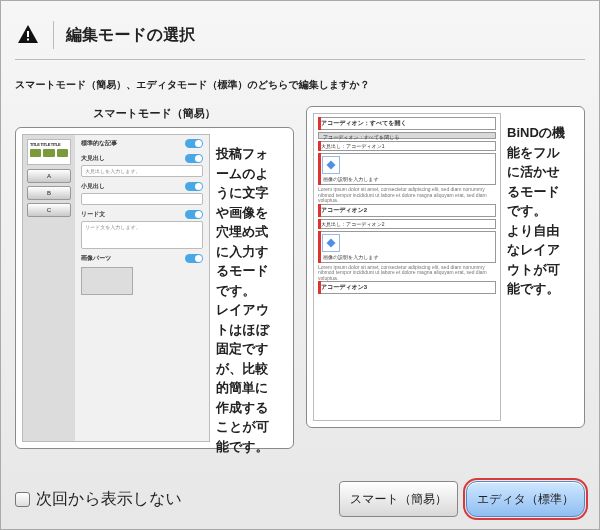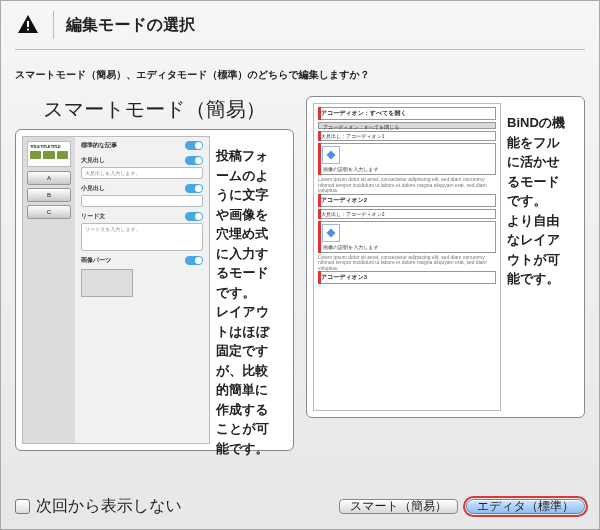--- a/index.html
+++ b/index.html
@@ -15,21 +15,21 @@
     background: linear-gradient(#f6f6f6, #e7e7e7);
     border: 1px solid #aaa;
     width: 600px;
     height: 530px;
     position: relative;
     padding: 0 14px;
   }
   .titlebar {
     display: flex;
     align-items: center;
-    padding: 10px 0 10px 0;
+    padding: 20px 0 10px 0;
     border-bottom: 1px solid #bbb;
     gap: 12px;
   }
   .warn-icon {
     width: 26px; height: 26px;
     display:flex;align-items:center;justify-content:center;
     font-size: 22px;
     font-weight: bold;
   }
   .title { font-size: 16px; font-weight: bold; }
@@ -45,21 +45,21 @@
     display:flex;
     gap: 12px;
     justify-content: space-between;
   }
   .mode-col {
     flex: 1 1 0;
     display:flex;
     flex-direction:column;
     align-items:center;
   }
-  .mode-title { font-size: 20px; font-weight: normal; margin-bottom: 6px; white-space: nowrap; }
+  .mode-title { font-size: 11px; font-weight: bold; margin-bottom: 6px; white-space: nowrap; }
   .panel {
     border: 1px solid #8a8a8a;
     border-radius: 6px;
     background: #fff;
     width: 100%;
     height: 322px;
     padding: 6px;
     display:flex;
     flex-direction: row;
   }
@@ -110,21 +110,21 @@
     position:absolute;
     left:14px; right:14px; bottom:12px;
     display:flex;
     justify-content:space-between;
     align-items:center;
   }
   .chk-wrap{display:flex;align-items:center;gap:6px;font-size:16px;}
   .chk{width:15px;height:15px;border:1px solid #777;border-radius:3px;background:linear-gradient(#fff,#ddd);}
   .btns{display:flex;gap:8px;}
   .btn{
-    min-width:106px;height:15px;
+    min-width:106px;height:36px;
     border:1px solid #888;border-radius:4px;
     background:linear-gradient(#ffffff,#d8d8d8);
     font-size:12px;
     display:flex;align-items:center;justify-content:center;
     padding:0 10px;
     box-shadow: inset 0 1px 0 #fff;
   }
   .btn.primary{
     background:linear-gradient(#cfe7ff,#8fbef2);
     outline:2px solid #d63a3a;

